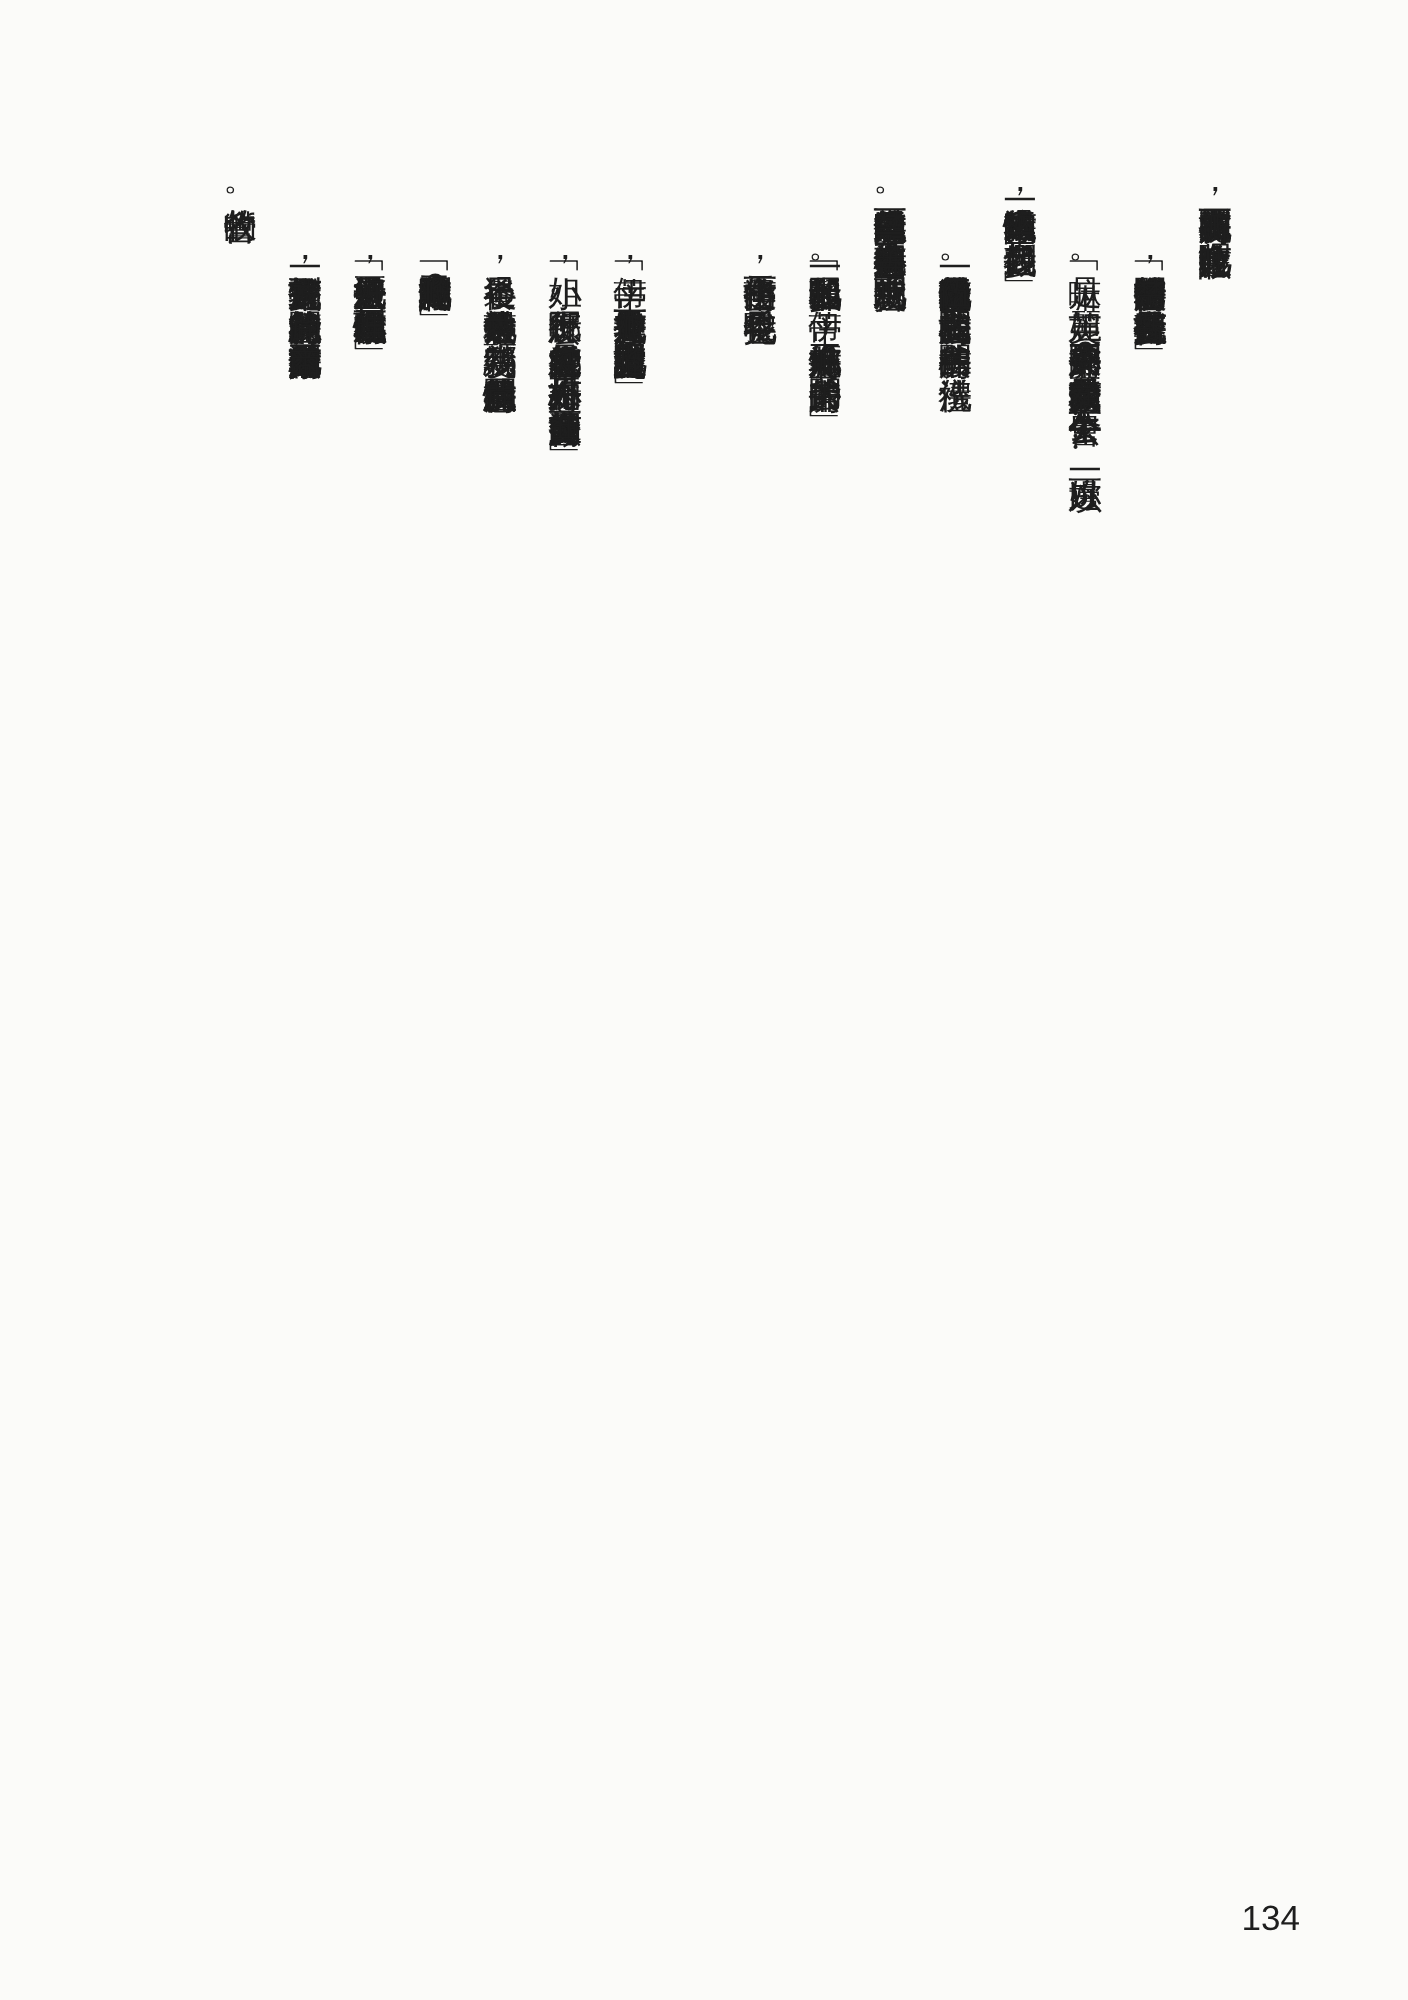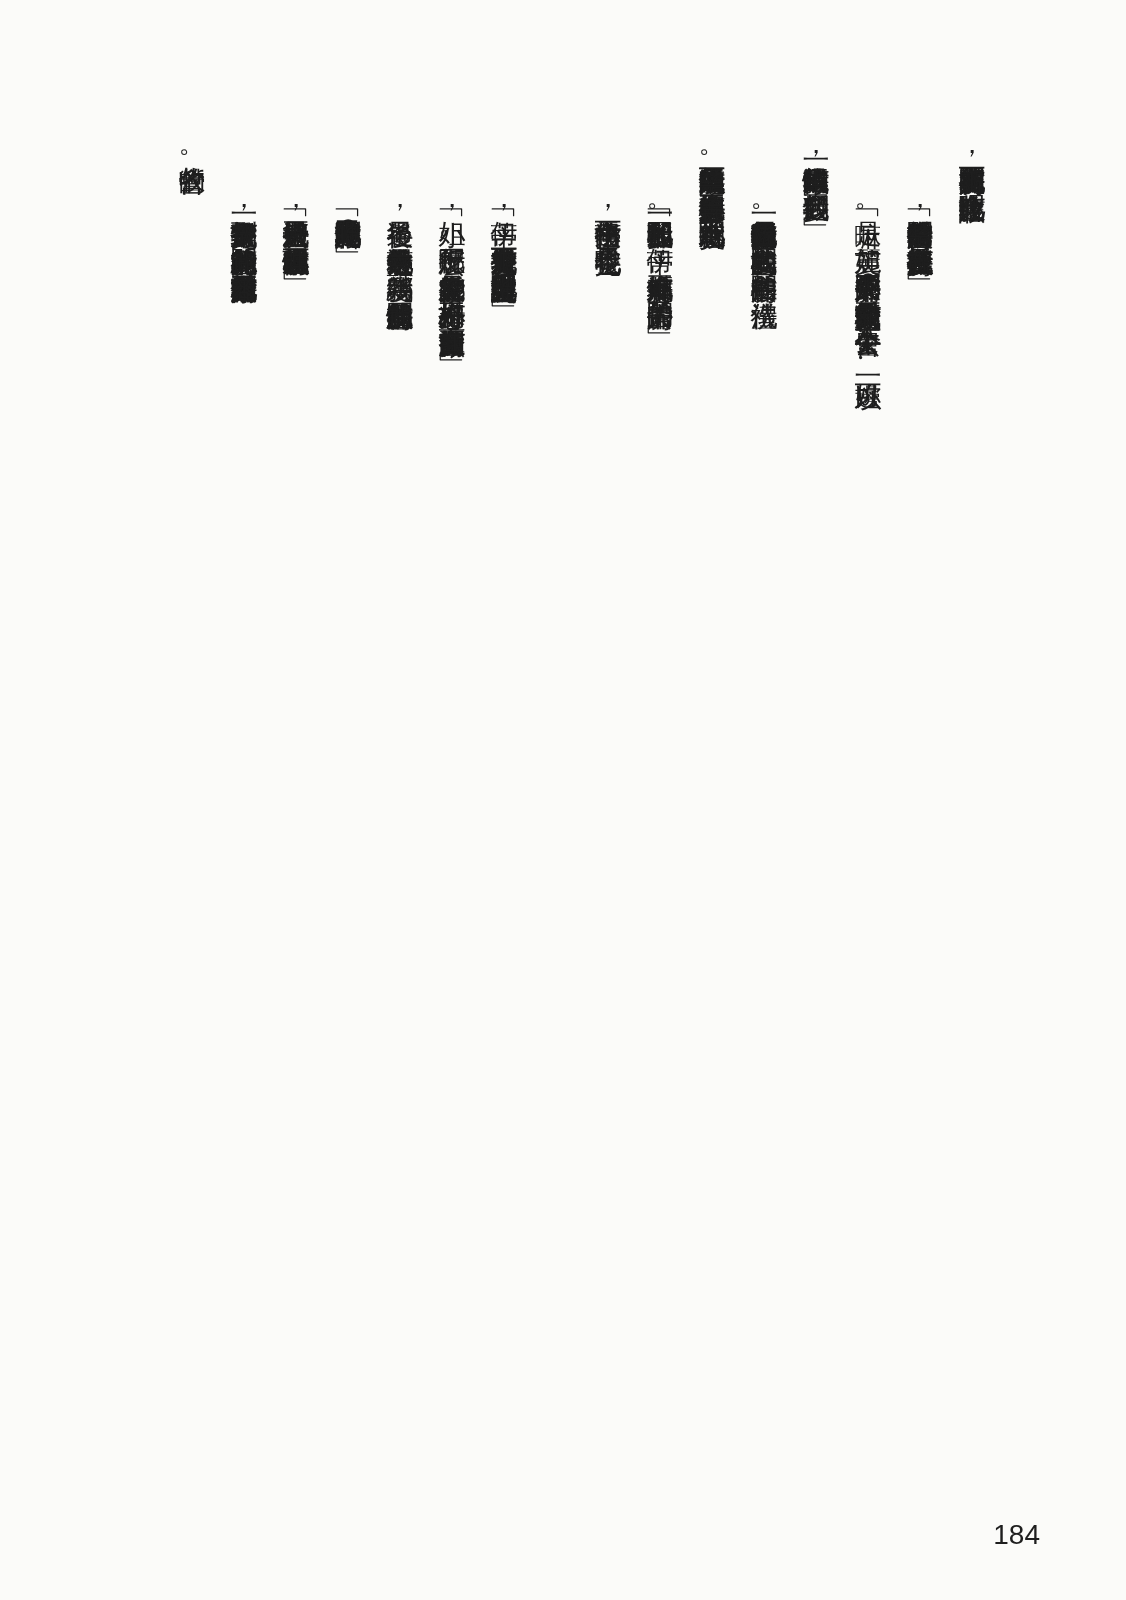--- a/index.html
+++ b/index.html
@@ -60,15 +60,15 @@
       <div class="line blank"></div>
       <div class="line indent">「伊蒂，我等一下只是要從窗戶撒下花瓣，髮型與服裝不用這麼講究吧？」</div>
       <div class="line indent">「小姐，那怎麼行呢。大家都能從窗戶看見您，如果不好好精心打扮，會有損於渥多摩爾商會的顏面。」</div>
       <div class="line indent">早餐過後，伊蒂十分熱中地挑選起衣裳、為我綁頭髮，但我只想快點前往爺爺的房間。</div>
       <div class="line indent">「但我剛才拜託過妳準備花瓣了吧？」</div>
       <div class="line indent">「只要把籃子搬過去就好，我可以在小姐幫忙工作的時候處理。」</div>
       <div class="line indent">一直等到伊蒂幫我打扮完成，我總算能夠前往爺爺的房間。爺爺正與他的侍從康吉莫在核對渥多摩爾商</div>
       <div class="line">會的營收。</div>
   </div>
 
-  <div class="page-number">184</div>
+  <div class="page-number">134</div>
 
 </div>
 
 </body></html>

